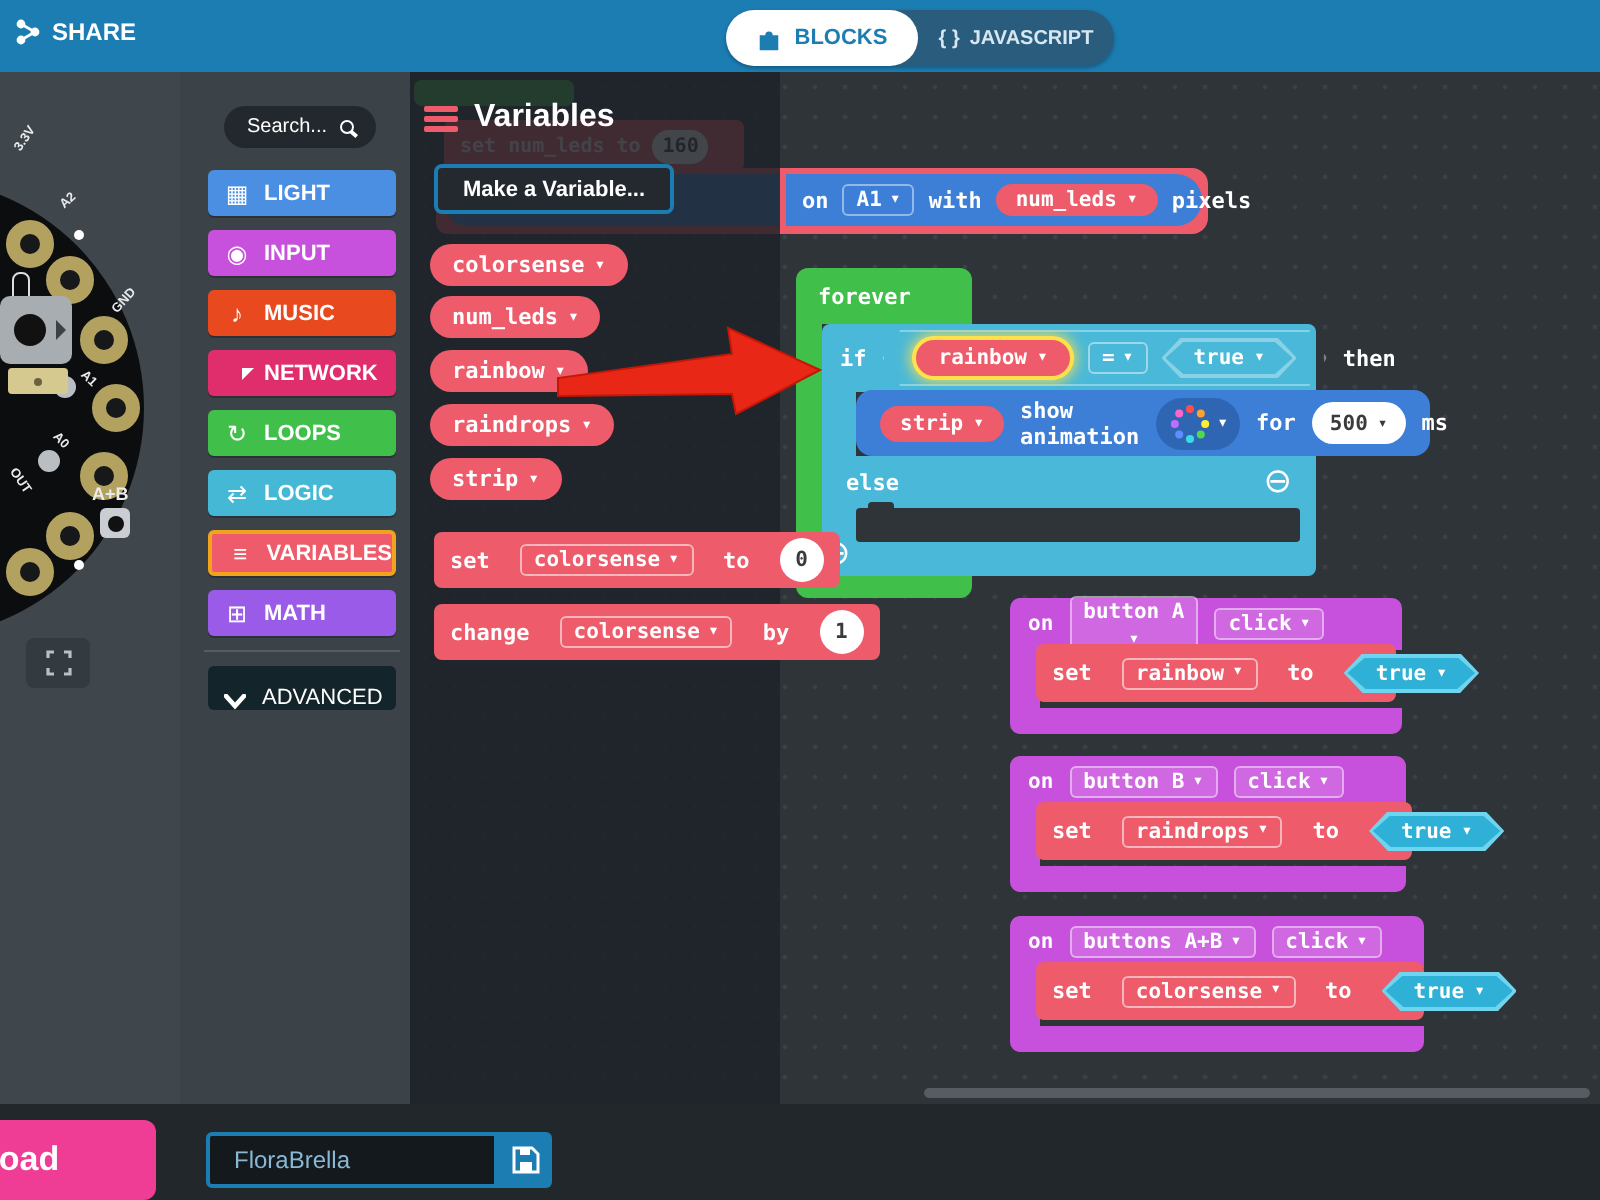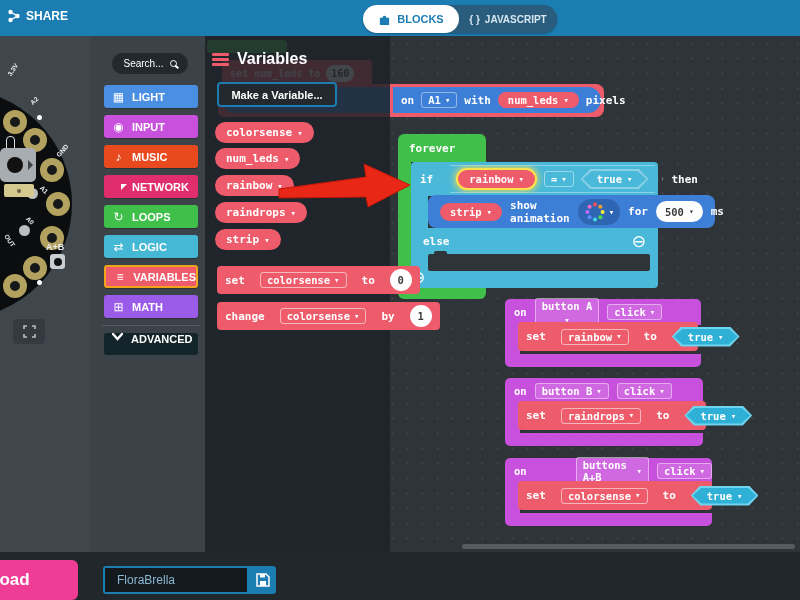--- a/index.html
+++ b/index.html
@@ -43,21 +43,21 @@
   .mag::after { content:""; position:absolute; width:4px; height:1.5px; background:#fff;
     right:-3px; bottom:-1px; transform:rotate(40deg); }
   .cat { left:14px; width:94px; height:23px; border-radius:3px; display:flex;
     align-items:center; gap:7px; padding-left:8px; color:#fff; font-weight:bold;
     font-size:11px; cursor:pointer; box-shadow:0 1px 0 rgba(0,0,0,.25); }
   .cat .ci { width:13px; text-align:center; font-size:12px; font-weight:normal; }
   .bubble { width:12px; height:9px; background:#fff; border-radius:3px; position:relative; }
   .bubble::after { content:""; position:absolute; left:2px; bottom:-3px;
     border:3px solid transparent; border-top-color:#fff; border-left-color:#fff; }
   #adv { left:14px; top:297px; width:94px; height:22px; background:#13242a; border-radius:3px;
-    color:#fff; font-weight:bold; font-size:11px; display:flex; align-items:flex-start; gap:8px;
+    color:#fff; font-weight:normal; font-size:11px; display:flex; align-items:flex-end; gap:8px;
     padding-left:8px; cursor:pointer; }
   #tb-divider { left:12px; top:289px; width:98px; height:1px; background:#555c63; }
   
   #fly-head { left:7px; top:14px; display:flex; gap:8px; align-items:center; }
   .lines i { display:block; width:17px; height:3px; background:#ee5b6a; margin:2px 0; border-radius:1px; }
   #fly-title { color:#fff; font-size:16px; font-weight:bold; }
   #makevar { left:12px; top:46px; width:120px; height:25px; background:#23292e;
     border:2px solid #1c7db3; border-radius:4px; color:#fff; font-size:11px; font-weight:bold;
     display:flex; align-items:center; justify-content:center; cursor:pointer; }
   
@@ -244,21 +244,21 @@
             <span>true</span>
             <span class="car" style="font-size:9px;">▾</span>
           </span>
         </span>
       </div>
     </div>
 
     <div>
       <div class="purp abs" style="left:300px;top:422px;width:207px;height:26px;border-radius:5px 5px 0 0;display:flex;align-items:center;gap:8px;padding-left:9px;">
         <span class="mono" style="font-size:10.5px;">on</span>
-        <span class="dd mono innerdd" style="font-size:10.5px;margin-left:41px;">
+        <span class="dd mono innerdd" style="font-size:10.5px;">
           <span>buttons A+B</span>
           <span class="car">▾</span>
         </span>
         <span class="dd mono innerdd" style="font-size:10.5px;">
           <span>click</span>
           <span class="car">▾</span>
         </span>
       </div>
       <div class="purp abs" style="left:300px;top:448px;width:15px;height:29px;"></div>
       <div class="purp abs" style="left:300px;top:477px;width:207px;height:13px;border-radius:0 0 5px 5px;"></div>

